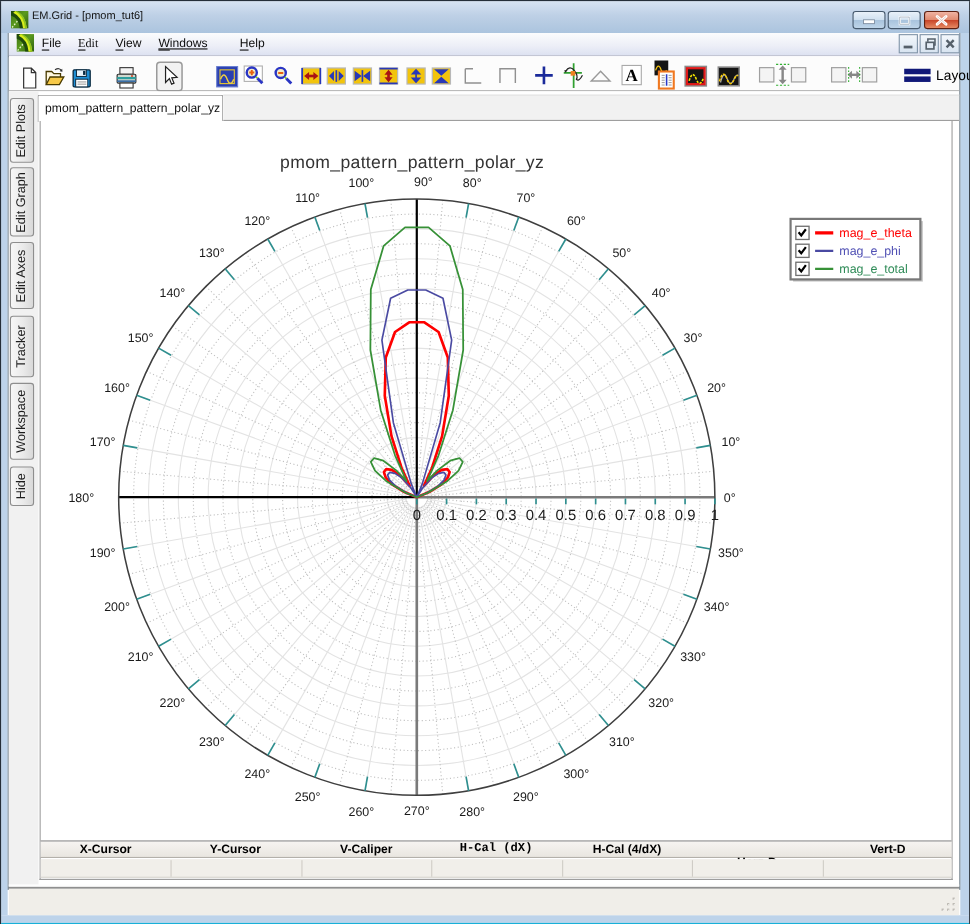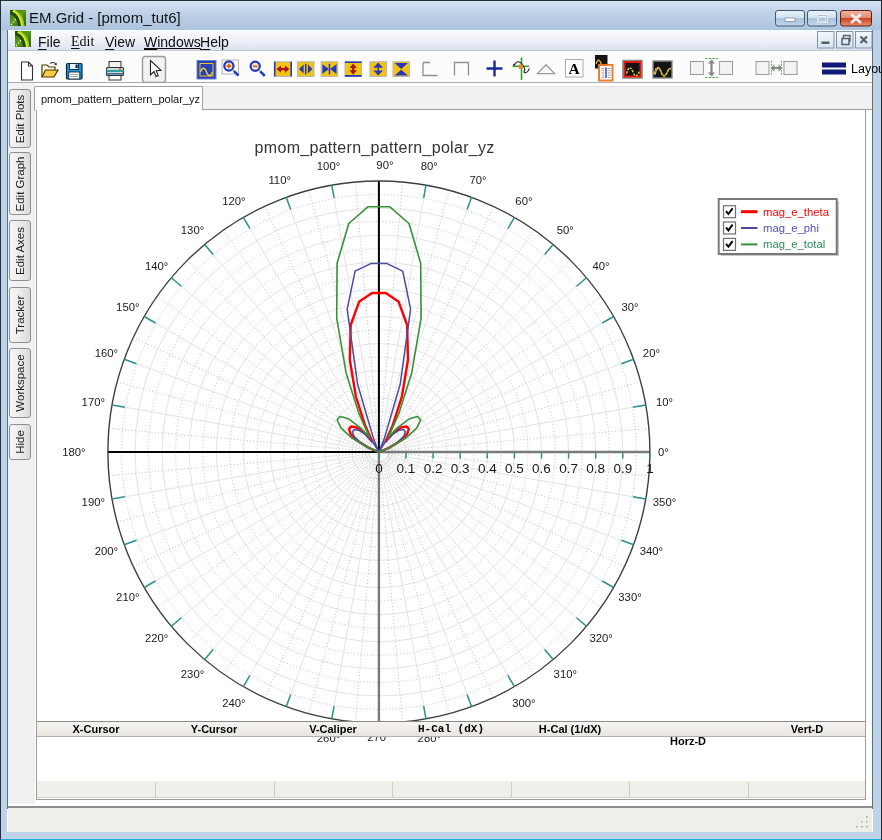--- a/index.html
+++ b/index.html
@@ -11,26 +11,26 @@
 #f-right { left:881px; top:1px; width:1px; height:839px; background:#242e38; }
 #f-bottom { left:1px; top:839px; width:880px; height:1px; background:#18b0d8; }
 #f-lblue { left:1px; top:30px; width:6px; height:802px; background:#bdd3ea; }
 #f-rblue { left:873px; top:30px; width:8px; height:802px; background:#bdd3ea; }
 #f-bblue { left:1px; top:832px; width:880px; height:7px; background:#bdd3ea; }
 #f-ldark { left:7px; top:30px; width:1px; height:779px; background:#60707e; }
 #f-rdark { left:872px; top:30px; width:1px; height:779px; background:#60707e; }
 
 #titlebar { left:1px; top:1px; width:880px; height:29px;
   background:linear-gradient(180deg,#d6e3f2 0%,#bed0e6 45%,#abc4de 100%); }
-#title-text { left:29px; top:9px; font-size:15px; color:#131313; }
+#title-text { left:29px; top:9px; font-size:10px; color:#131313; }
 
 #menubar { left:8px; top:30px; width:864px; height:21px;
   background:linear-gradient(180deg,#fbfcfd 0%,#eceef7 60%,#dde2f1 100%);
   border-bottom:1px solid #c3c6d4; }
-.menu { position:absolute; top:3.5px; font-size:14px; color:#0d0d0d; }
+.menu { position:absolute; top:3.5px; font-size:11px; color:#0d0d0d; }
 .menu u { text-decoration-thickness:1px; text-underline-offset:2px; }
 
 #toolbar { left:8px; top:52px; width:864px; height:31px; background:#fcfcfc;
   border-bottom:1px solid #ababab; }
 
 #content { left:8px; top:83px; width:864px; height:723px; background:#ffffff; }
 #sidestrip { left:8px; top:83px; width:27px; height:723px; background:#f1f1f1; }
 
 .side { position:absolute; left:9px; width:22px; border:1px solid #8e8e8e; border-radius:3px;
   background:linear-gradient(90deg,#f7f7f7 0%,#eaeaea 55%,#d9d9d9 100%); }
@@ -41,21 +41,21 @@
 #tabrest { left:203px; top:86px; width:669px; height:24px; background:#f1f1f1;
   border-bottom:1px solid #9e9e9e; border-top:1px solid #e3e3e3;}
 #tab { left:34px; top:86px; width:169px; height:25px; background:#ffffff;
   border:1px solid #9e9e9e; border-bottom:none; border-radius:2px 2px 0 0;
   font-size:11px; color:#111; padding:6px 0 0 6px; letter-spacing:0px; }
 
 #pane { left:36px; top:110px; width:830px; height:690px; border:1px solid #9e9e9e;
   border-top:none; background:#fff; }
 #chart { left:36px; top:110px; width:830px; height:653px; }
 
-#thead { left:37px; top:721px; width:828px; height:16px;
+#thead { left:37px; top:764px; width:828px; height:16px;
   background:linear-gradient(180deg,#f6f4f1 0%,#e9e6e0 100%);
   border-top:1px solid #8a8a8a; border-bottom:1px solid #b3b0aa; }
 .th { position:absolute; top:1px; width:118px; text-align:center;
   font-size:11px; font-weight:bold; color:#000; }
 #tbody { left:37px; top:781px; width:828px; height:17px; background:#f1efea; border-bottom:1px solid #d8d5cf; }
 .tsep { position:absolute; top:1px; width:1px; height:15px; background:#cfccc6; }
 
 #paneb { left:36px; top:799px; width:830px; height:1px; background:#9e9e9e; }
 #sunk1 { left:8px; top:806px; width:864px; height:2px; background:#8f8f8f; }
 #sunk2 { left:8px; top:804px; width:864px; height:2px; background:#fdfdfd; }
@@ -105,21 +105,21 @@
 <rect x="44" y="6.5" width="8.5" height="6.5" fill="none" stroke="#ffffff" stroke-width="2"></rect>
 <rect x="44" y="6.5" width="8.5" height="6.5" fill="none" stroke="#8699ad" stroke-width="0.6"></rect>
 <path d="M 78 6 L 86 13 M 86 6 L 78 13" stroke="#ffffff" stroke-width="2.7" stroke-linecap="round"></path>
 <path d="M 78 6 L 86 13 M 86 6 L 78 13" stroke="#802010" stroke-width="0.5" opacity="0.4"></path>
 </svg>
 <div class="abs" id="menubar">
   <span class="menu" style="left:30px;"><u>F</u>ile</span>
   <span class="menu" style="left:63px;font-family:Liberation Serif, serif;"><u>E</u>dit</span>
   <span class="menu" style="left:97px;"><u>V</u>iew</span>
   <span class="menu" style="left:136px;text-decoration:underline;"><u>W</u>indows</span>
-  <span class="menu" style="left:192px;text-align:right;"><u>H</u>elp</span>
+  <span class="menu" style="left:210px;text-align:right;"><u>H</u>elp</span>
 </div>
 <svg class="abs" style="left:15px;top:31px" width="16" height="16" viewBox="0 0 16 16">
 <defs>
       <linearGradient id="eg15" x1="0" y1="0" x2="1" y2="1">
 <stop offset="0" stop-color="#3a6e14"></stop>
         <stop offset="0.45" stop-color="#5a9a1e"></stop>
         <stop offset="1" stop-color="#2c5c10"></stop>
       </linearGradient>
     </defs>
 <rect width="16" height="16" fill="url(#eg15)"></rect>
@@ -455,21 +455,21 @@
 <rect x="687.5" y="128.4" width="12" height="12" fill="#ffffff" stroke="#707070" stroke-width="1.2"></rect>
 <path d="M 690 133.9 l 2.4 2.8 l 4.2 -5.6" fill="none" stroke="#000" stroke-width="2"></path>
 <line x1="705" y1="134.4" x2="721.5" y2="134.4" stroke="#379137" stroke-width="2"></line>
 <text x="727" y="138.4" font-size="11.3" fill="#2e8b57">mag_e_total</text>
     </svg></div>
 <div class="abs" id="thead">
   <span class="th" style="left:0px;">X-Cursor</span>
   <span class="th" style="left:118px;">Y-Cursor</span>
   <span class="th" style="left:237px;">V-Caliper</span>
   <span class="th" style="left:355px;font-family:Liberation Mono, monospace;">H-Cal (dX)</span>
-  <span class="th" style="left:474px;">H-Cal (1/dX)</span>
+  <span class="th" style="left:474px;">H-Cal (4/dX)</span>
   <span class="th" style="left:592px;margin-top:12px;">Horz-D</span>
   <span class="th" style="left:711px;">Vert-D</span>
 </div>
 <div class="abs" id="tbody">
   <span class="tsep" style="left:118px;"></span>
   <span class="tsep" style="left:237px;"></span>
   <span class="tsep" style="left:355px;"></span>
   <span class="tsep" style="left:474px;"></span>
   <span class="tsep" style="left:592px;"></span>
   <span class="tsep" style="left:711px;"></span>

